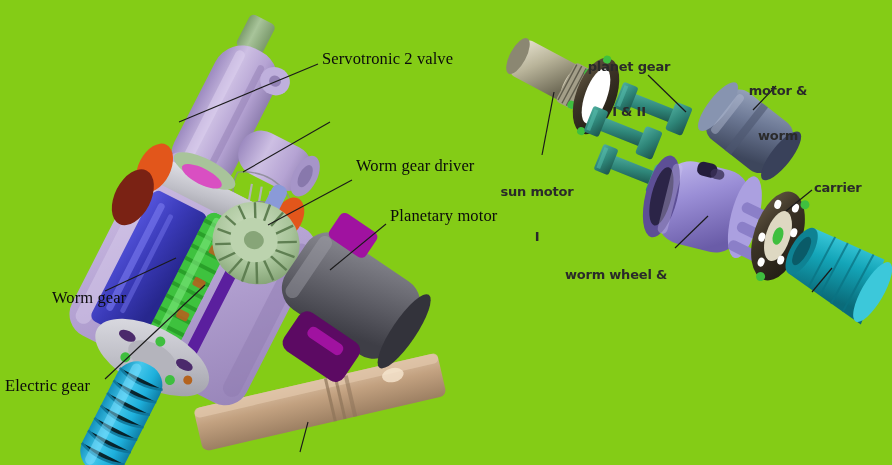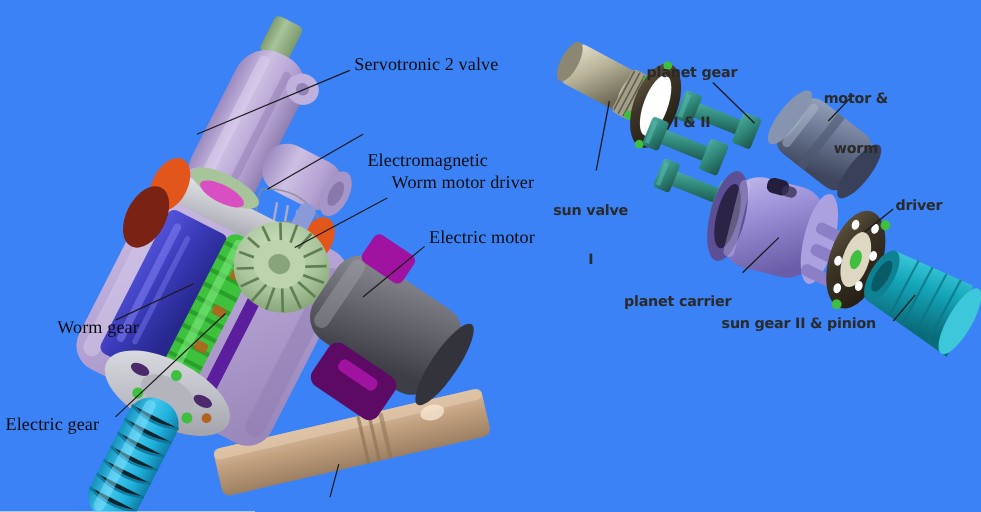--- a/index.html
+++ b/index.html
@@ -8,21 +8,21 @@
     padding: 0;
     background: #ffffff;
   }
   body {
     font-family: "Liberation Serif", serif;
   }
   #figure {
     position: relative;
     width: 892px;
     height: 465px;
-    background: #3b82f6;
+    background: #84cc16;
     overflow: hidden;
   }
   .panel {
     position: absolute;
     top: 0;
     height: 465px;
   }
   #panel-left  { left: 0;   width: 490px; }
   #panel-right { left: 490px; width: 402px; }
 
@@ -251,26 +251,25 @@
         <line x1="386" y1="224" x2="330" y2="270"></line>
         <line x1="105" y1="291" x2="176" y2="258"></line>
         <line x1="105" y1="379" x2="205" y2="285"></line>
         <line x1="300" y1="452" x2="308" y2="422"></line>
       </g>
     </svg>
 
     <div class="label label-left" style="left:322px; top:50px;">Servotronic 2 valve</div>
 
     <div class="label label-left" style="left:334px; top:99px;">
-      <div>Electromagnetic</div>
     </div>
 
-    <div class="label label-left" style="left:356px; top:157px;">Worm motor driver</div>
-
-    <div class="label label-left" style="left:390px; top:207px;">Electric motor</div>
+    <div class="label label-left" style="left:356px; top:157px;">Worm gear driver</div>
+
+    <div class="label label-left" style="left:390px; top:207px;">Planetary motor</div>
 
     <div class="label label-left" style="left:12px; top:289px;margin-left:40px;">Worm gear</div>
 
     <div class="label label-left" style="left:5px; top:377px;">Electric gear</div>
   </div>
 
   <div class="panel" id="panel-right">
 
     <svg class="svg-layer" viewBox="0 0 402 465" preserveAspectRatio="none">
       <defs>
@@ -414,26 +413,25 @@
       <div>motor &amp;</div>
       <div>worm</div>
     </div>
 
     <div class="label label-right" style="left:88px; top:30px; width:102px;">
       <div>planet gear</div>
       <div>I &amp; II</div>
     </div>
 
     <div class="label label-right" style="left:4px; top:155px; width:86px;">
-      <div>sun valve</div>
+      <div>sun motor</div>
       <div>I</div>
     </div>
 
     <div class="label label-right" style="left:62px; top:238px; width:128px;">
-      <div>planet carrier</div>
+      <div>worm wheel &amp;</div>
     </div>
 
-    <div class="label label-right left-align" style="left:324px; top:181px;">driver</div>
-
-    <div class="label label-right left-align" style="left:166px; top:288px;">sun gear II &amp; pinion</div>
+    <div class="label label-right left-align" style="left:324px; top:181px;">carrier</div>
+
   </div>
 
 </div>
 
 </body></html>

